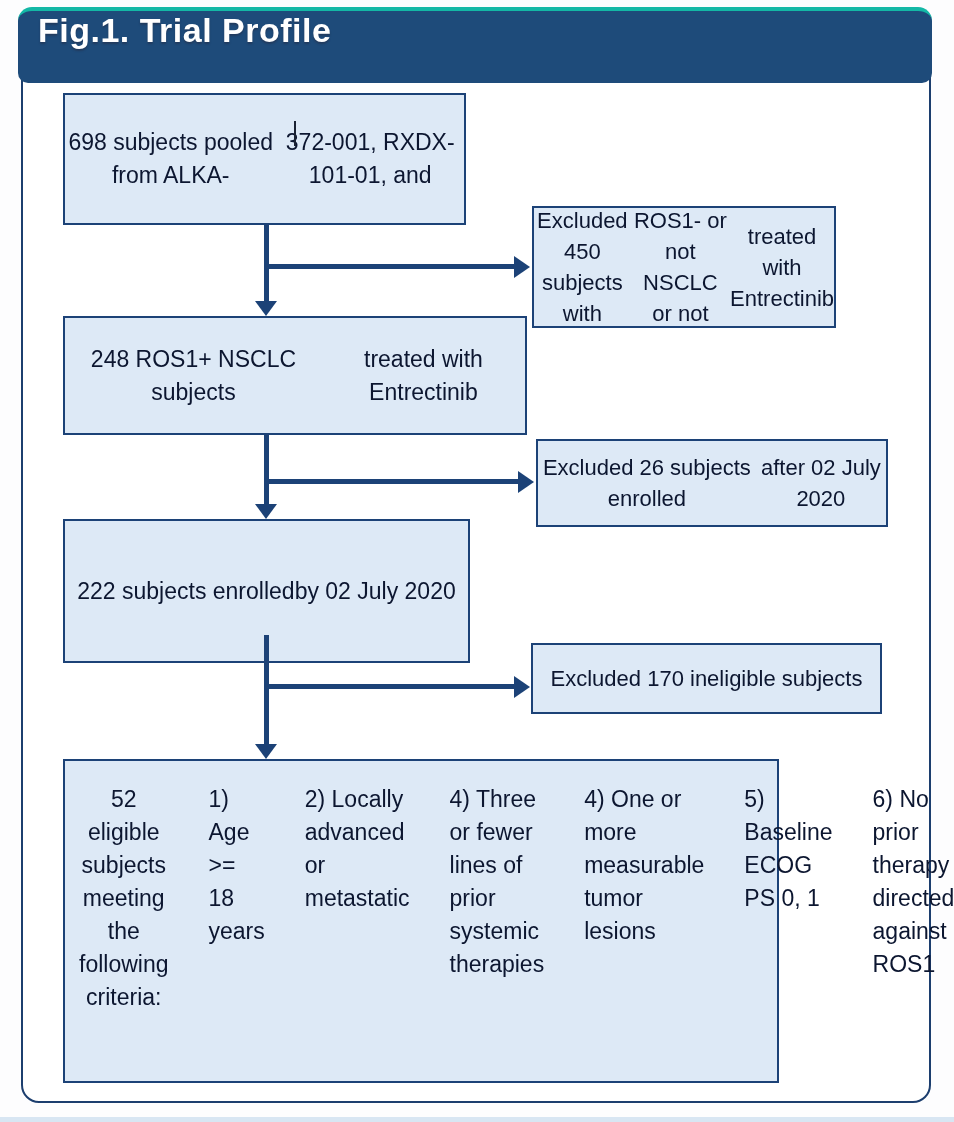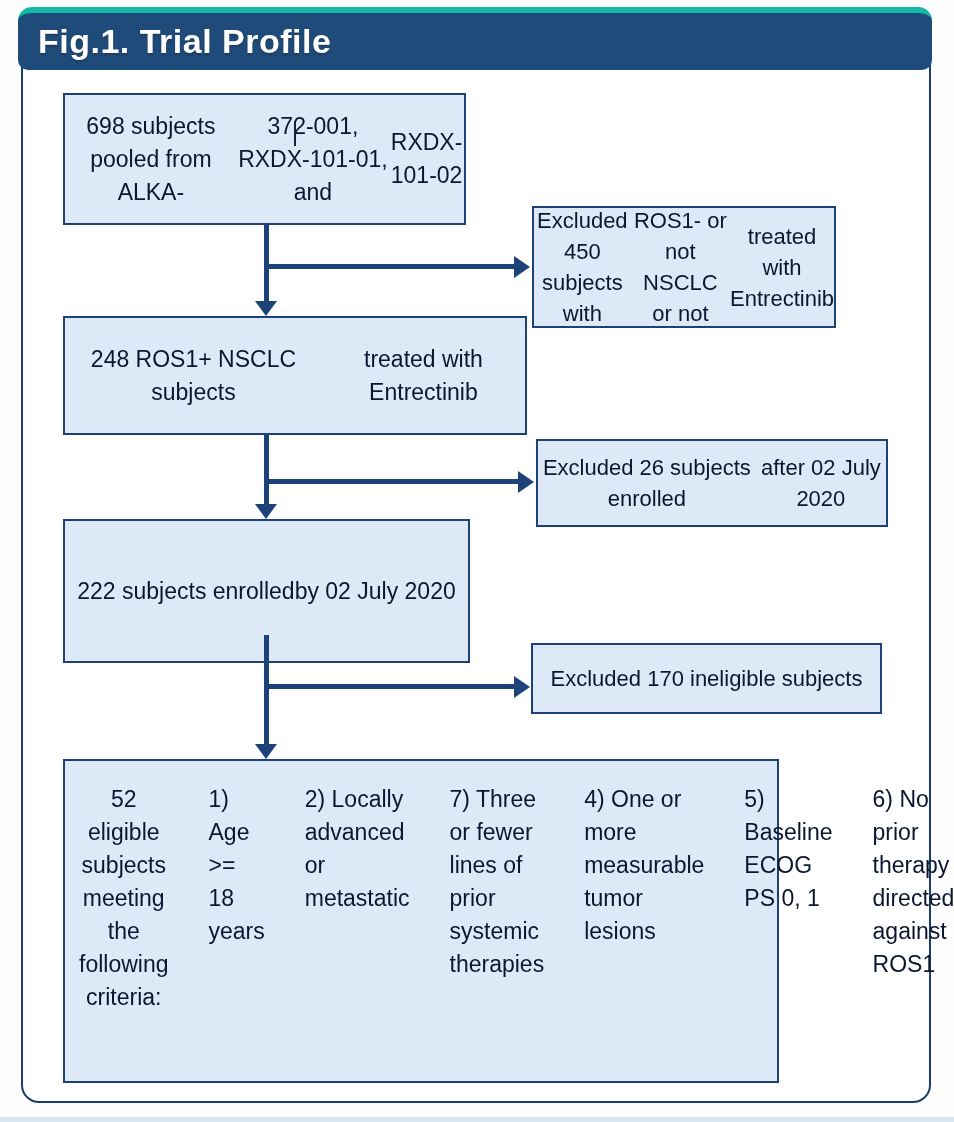--- a/index.html
+++ b/index.html
@@ -32,27 +32,26 @@
     border-radius: 18px;
     background: #ffffff;
   }
 
   
   .header-bar {
     position: absolute;
     left: 18px;
     top: 7px;
     width: 914px;
-    height: 63px;
+    height: 76px;
     box-sizing: border-box;
     background: var(--header-bg, #1e4b7a);
-    border-top: 6px solid #14b8a6;
+    border-top: 4px solid #14b8a6;
     border-radius: 14px 14px 10px 10px;
     display: flex;
-    align-items: center;
   }
   .header-title {
     color: #ffffff;
     font-size: 34px;
     font-weight: bold;
     letter-spacing: 0.5px;
     padding-left: 20px;
     text-shadow: 0 2px 2px rgba(40,40,60,0.45);
     white-space: nowrap;
   }
@@ -152,21 +151,20 @@
 
   <div class="frame"></div>
 
   <div class="header-bar">
     <div class="header-title">Fig.1. Trial Profile</div>
   </div>
 
   <div class="fbox" id="box-pooled">
     <div>698 subjects pooled from ALKA-</div>
     <div>372-001, RXDX-101-01, and</div>
-    <div>RXDX-101-02</div>
   </div>
   <div class="text-caret"></div>
 
   <div class="fbox excluded" id="box-excl-450">
     <div>Excluded 450 subjects with</div>
     <div>ROS1- or not NSCLC or not</div>
     <div>treated with Entrectinib</div>
   </div>
 
   <div class="fbox" id="box-ros1">
@@ -185,21 +183,21 @@
   </div>
 
   <div class="fbox excluded" id="box-excl-170">
     <div>Excluded 170 ineligible subjects</div>
   </div>
 
   <div class="fbox" id="box-eligible">
     <div class="heading">52 eligible subjects meeting the following criteria:</div>
     <div>1) Age &gt;= 18 years</div>
     <div>2) Locally advanced or metastatic</div>
-    <div>7) Three or fewer lines of prior systemic therapies</div>
+    <div>4) Three or fewer lines of prior systemic therapies</div>
     <div>4) One or more measurable tumor lesions</div>
     <div>5) Baseline ECOG PS 0, 1</div>
     <div>6) No prior therapy directed against ROS1</div>
     <div>7) Asian</div>
   </div>
 
   <div class="vline" id="v1"></div>
   <div class="ah-down" id="v1h"></div>
   <div class="hline" id="h1"></div>
   <div class="ah-right" id="h1h"></div>

